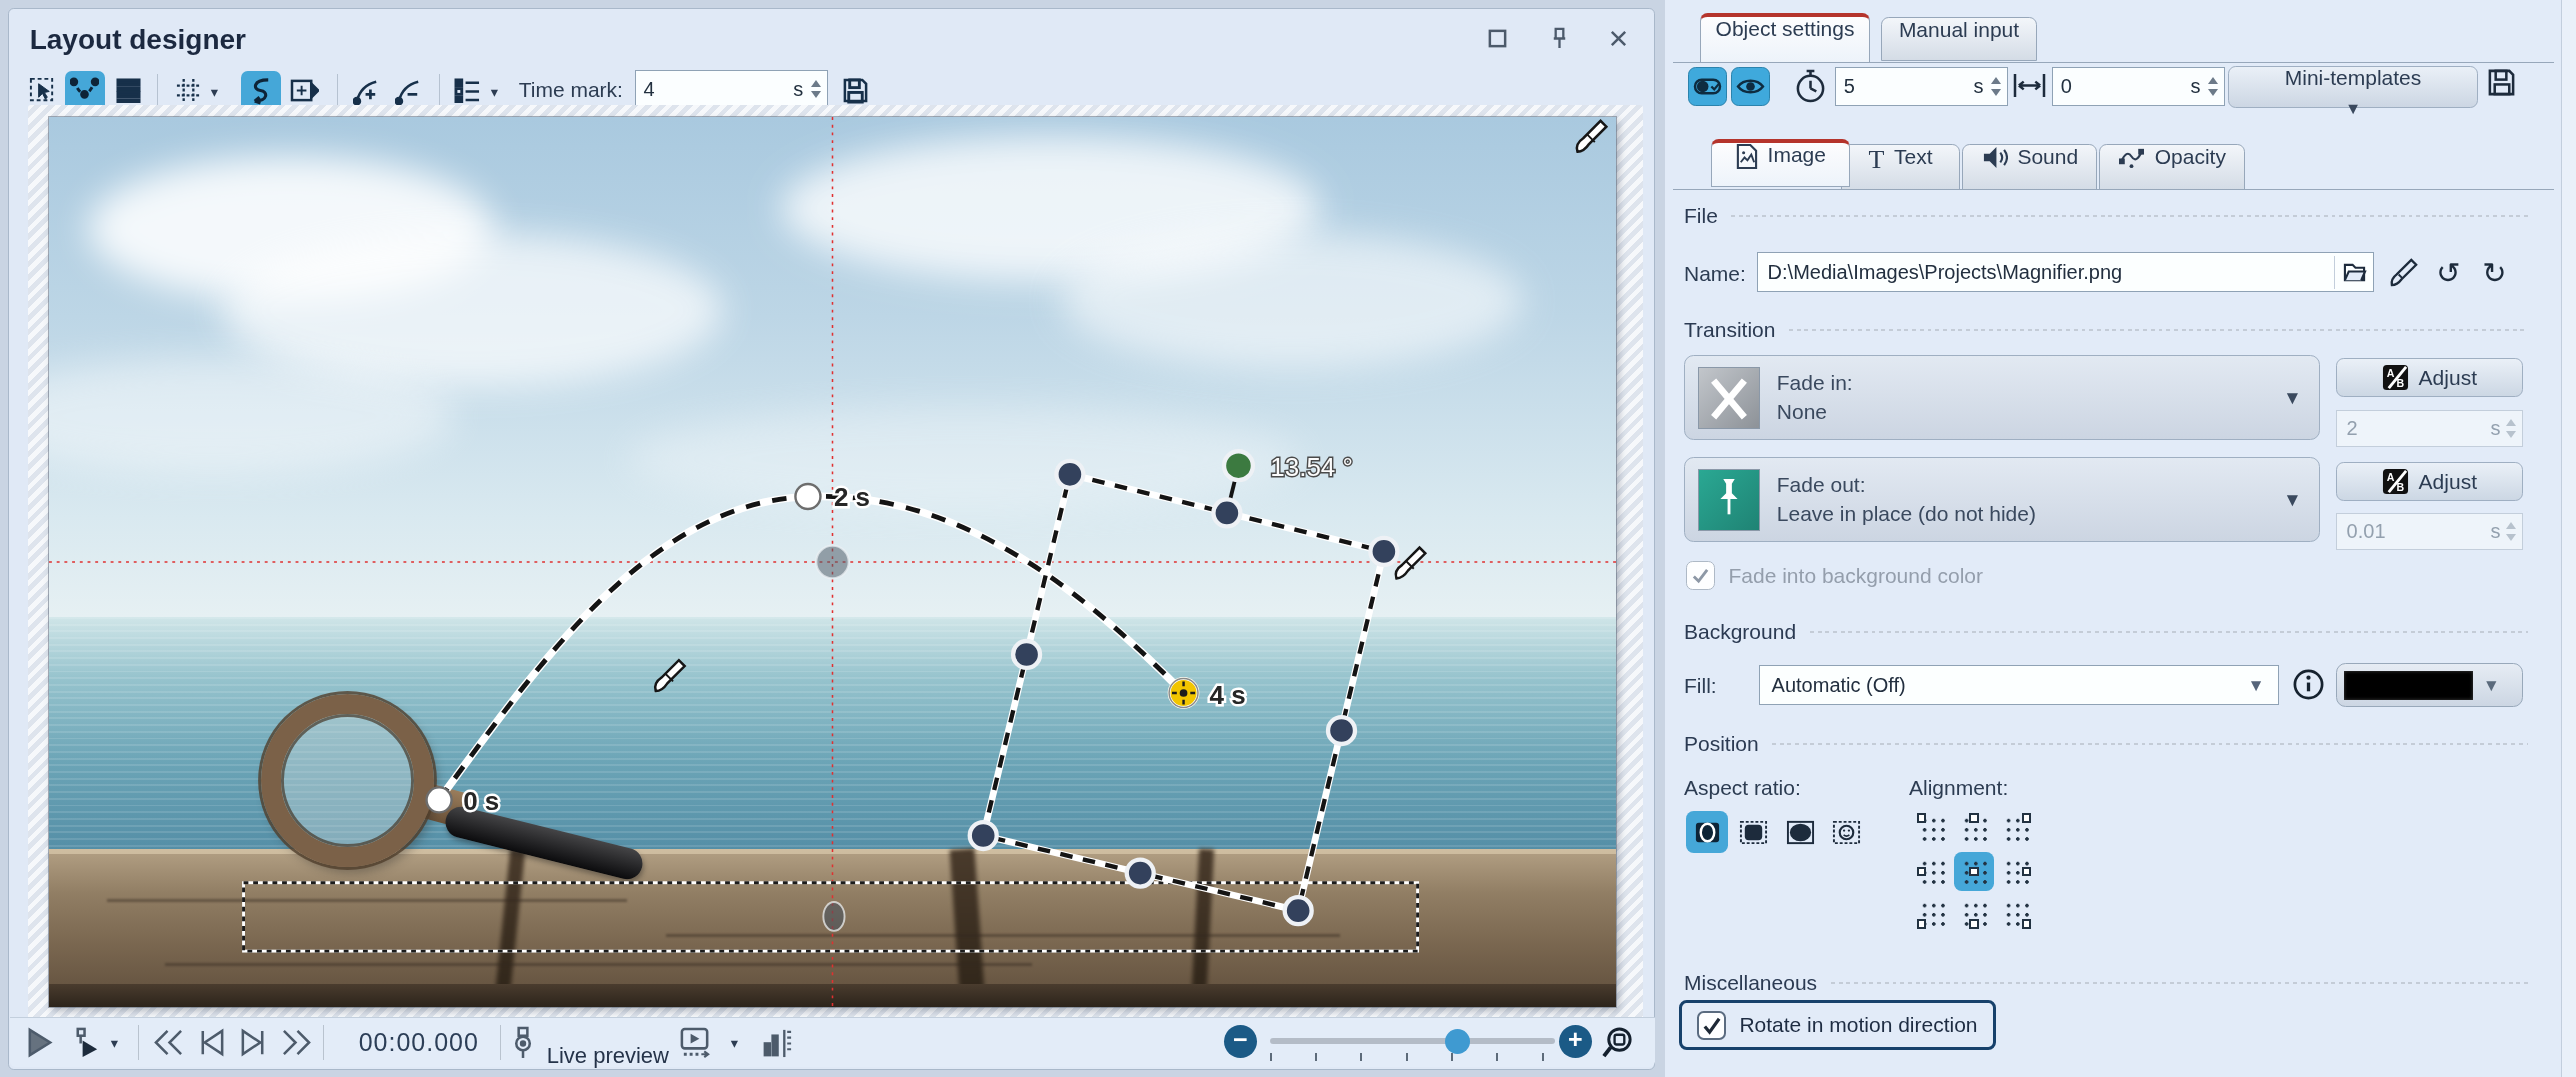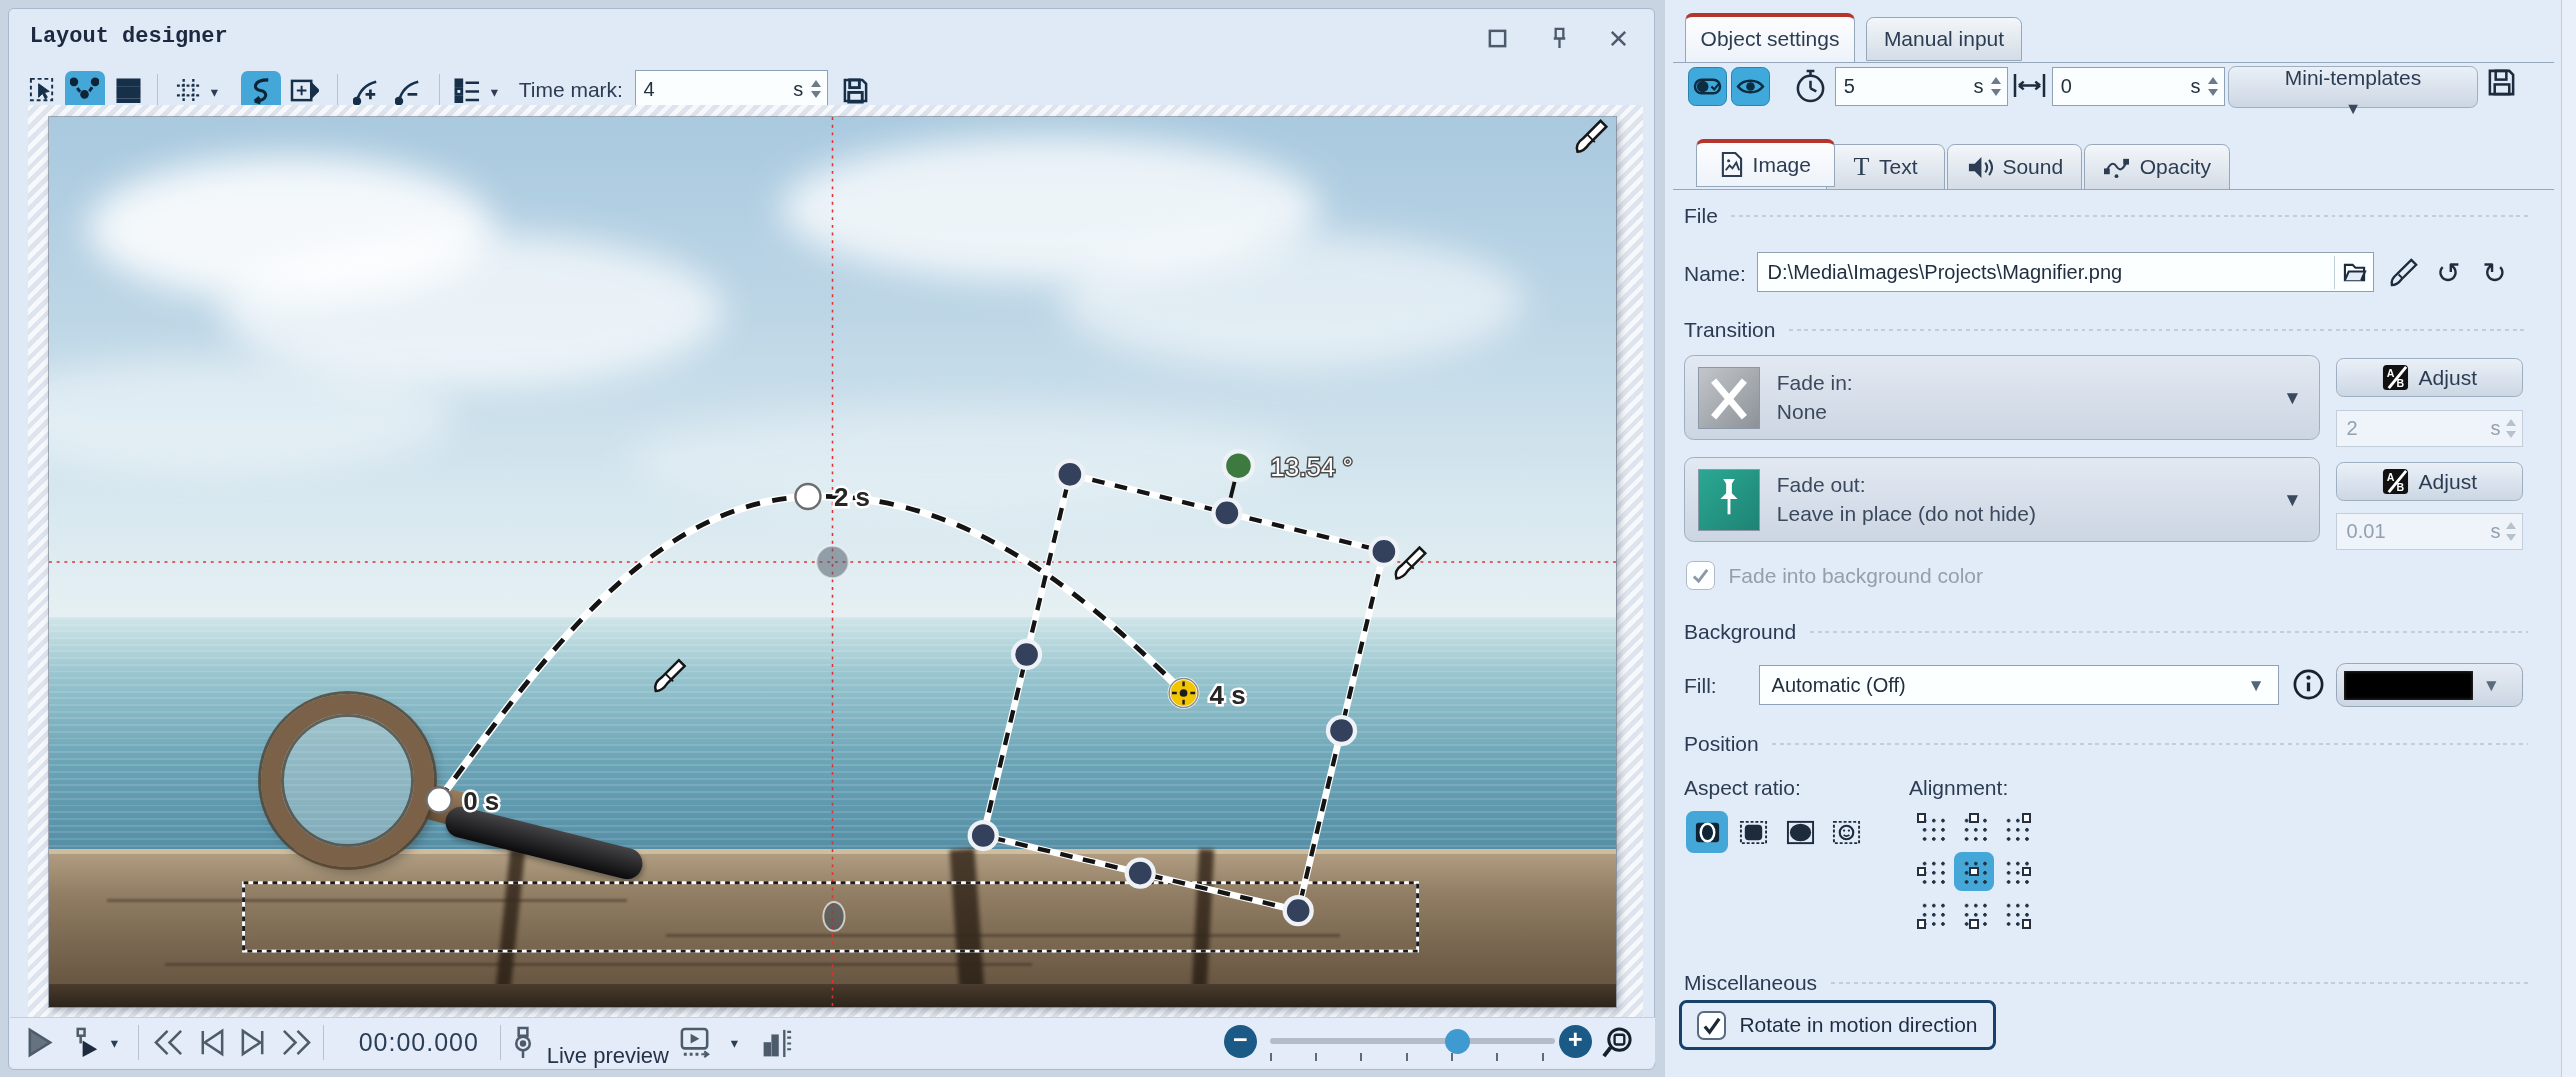--- a/index.html
+++ b/index.html
@@ -3,21 +3,21 @@
 <meta charset="utf-8">
 <style>
   * { margin:0; padding:0; box-sizing:border-box; }
   html,body { width:2576px; height:1077px; overflow:hidden;
     font-family:"Liberation Sans", sans-serif; background:#c9d4e3; }
   .app { position:relative; width:2576px; height:1077px; }
 
   
   .ld-panel { position:absolute; left:7.7px; top:7.7px; width:1647px; height:1062px;
     background:#e0e9f6; border:1px solid #a9b8ca; border-radius:5.8px; }
-  .ld-title { position:absolute; left:21px; top:15.4px; font-size:22px; font-weight:bold; color:#1c2940;font-family:Liberation Mono, monospace; }
+  .ld-title { position:absolute; left:21px; top:15.4px; font-size:28px; font-weight:bold; color:#1c2940; }
   .winbtn { position:absolute; top:13.5px; width:33px; height:33px; display:flex; align-items:center;
     justify-content:center; color:#4c5a6b; cursor:default; }
   .winbtn svg { stroke:#4c5a6b; stroke-width:2.6; fill:none; }
 
   .ld-toolbar { position:absolute; left:0; top:58px; width:100%; height:48px; }
   .tbtn { position:absolute; top:3.9px; width:40px; height:40px; border-radius:6.7px;
     display:flex; align-items:center; justify-content:center; color:#17304a; }
   .tbtn svg { stroke:#17304a; fill:none; stroke-width:3; }
   .tbtn.on { background:#45a7d8; }
   .tbtn.on svg { stroke:#0e2437; }
@@ -82,22 +82,22 @@
   .zoom-track { position:absolute; top:20px; height:6.7px; background:#b4bcc7; border-radius:3.9px; }
   .zoom-thumb { position:absolute; top:-8.7px; width:25px; height:25px; border-radius:50%; background:#3f9ad1; }
   .zoom-ticks { position:absolute; top:35px; display:flex; justify-content:space-between; }
   .zoom-ticks i { width:1.9px; height:8.7px; background:#5d6b7a; }
 
   
   .obj-panel { position:absolute; left:1665px; top:0; width:896px; height:1077px; background:#e2ebf8; }
   .right-strip { position:absolute; left:2561px; top:0; width:15.4px; height:1077px;
     background:#e9f0f9; border-left:1px solid #c2cedd; }
 
-  .tab { position:absolute; display:flex; align-items:center; justify-content:center; gap:9.6px;
-    font-size:21px; color:#2c3c52; border:1.4px solid #97a7ba; border-radius:7.7px 7.7px 0 0; }
+  .tab { position:absolute; display:flex; justify-content:center; gap:9.6px;
+    font-size:21px; color:#2c3c52; border:1.4px solid #97a7ba; border-radius:7.7px 7.7px 0 0;margin-left:15px; }
   .tab.inactive { background:linear-gradient(180deg,#f3f6fa,#d4dce6); }
   .tab.active { background:linear-gradient(180deg,#fdfdfe,#edf3fa); border-top:4.8px solid #b5342c; z-index:3; }
   .tabline { position:absolute; height:1px; background:#97a7ba; z-index:1; }
 
   .blue-btn { position:absolute; top:67px; width:39px; height:39px; background:#3fa9dc;
     border:1px solid #2b83ad; border-radius:7.7px; display:flex; align-items:center; justify-content:center; }
   .blue-btn svg { stroke:#0e2c40; fill:none; stroke-width:2.6; }
   .ico { position:absolute; display:flex; align-items:center; justify-content:center; }
   .ico svg { stroke:#1d2b3c; fill:none; stroke-width:2.6; }
 

